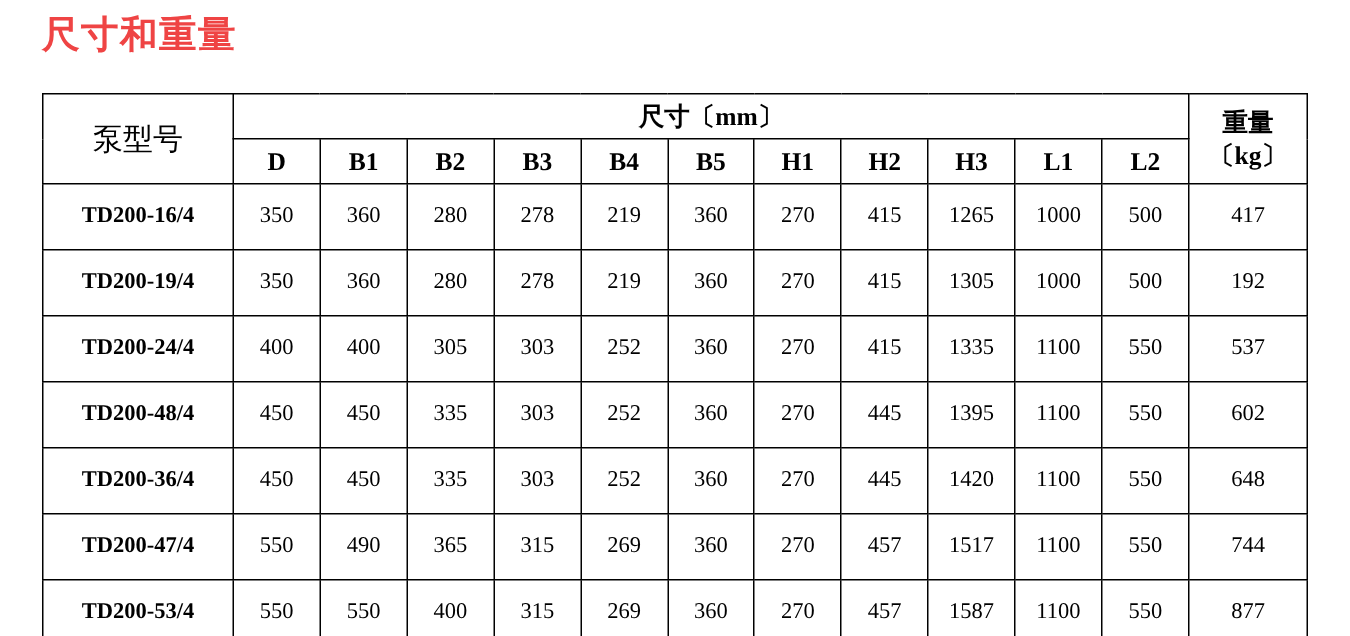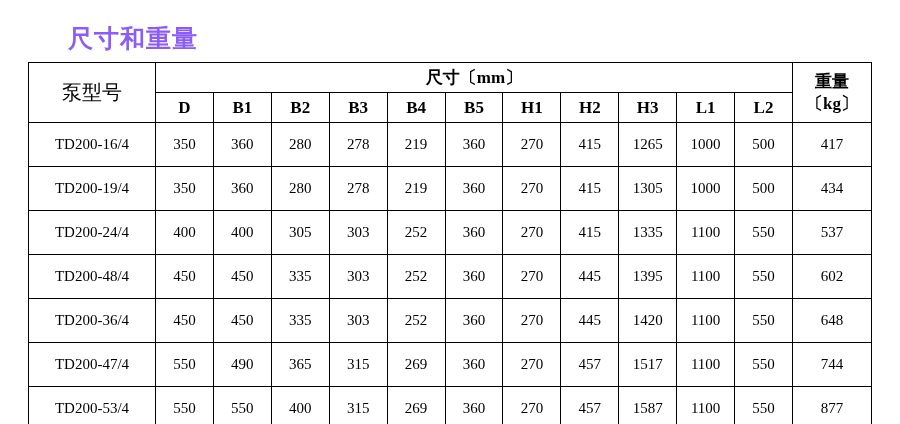--- a/index.html
+++ b/index.html
@@ -16,27 +16,26 @@
   }
   .page {
     position: relative;
     width: 900px;
     height: 424px;
     box-sizing: border-box;
   }
   .page-title {
     position: absolute;
     left: 28px;
-    top: 22px;
+    top: 6px;
     font-family: "Liberation Sans", "DejaVu Sans", sans-serif;
     font-size: 25px;
     font-weight: bold;
     letter-spacing: 1px;
-    color: #8b5cf6;
-    margin-left: 40px;
+    color: #ef4444;
   }
   .table-wrap {
     position: absolute;
     left: 28px;
     top: 62px;
     width: 844px;
   }
   table.spec {
     border-collapse: collapse;
     width: 844px;
@@ -71,21 +70,21 @@
     height: 54px;
   }
   th.sub-head {
     font-size: 17px;
     font-weight: bold;
     height: 27px;
   }
   td.model-cell {
     font-size: 15px;
     height: 41px;
-    font-weight: normal;
+    font-weight: bold;
   }
   td.num-cell {
     font-size: 15px;
     height: 41px;
   }
   .footnote {
     position: absolute;
     left: 28px;
     top: 394px;
     font-family: "Liberation Sans", "DejaVu Sans", sans-serif;
@@ -147,21 +146,21 @@
           <td class="num-cell">360</td>
           <td class="num-cell">280</td>
           <td class="num-cell">278</td>
           <td class="num-cell">219</td>
           <td class="num-cell">360</td>
           <td class="num-cell">270</td>
           <td class="num-cell">415</td>
           <td class="num-cell">1305</td>
           <td class="num-cell">1000</td>
           <td class="num-cell">500</td>
-          <td class="num-cell">434</td>
+          <td class="num-cell">192</td>
         </tr>
         <tr>
           <td class="model-cell">TD200-24/4</td>
           <td class="num-cell">400</td>
           <td class="num-cell">400</td>
           <td class="num-cell">305</td>
           <td class="num-cell">303</td>
           <td class="num-cell">252</td>
           <td class="num-cell">360</td>
           <td class="num-cell">270</td>

